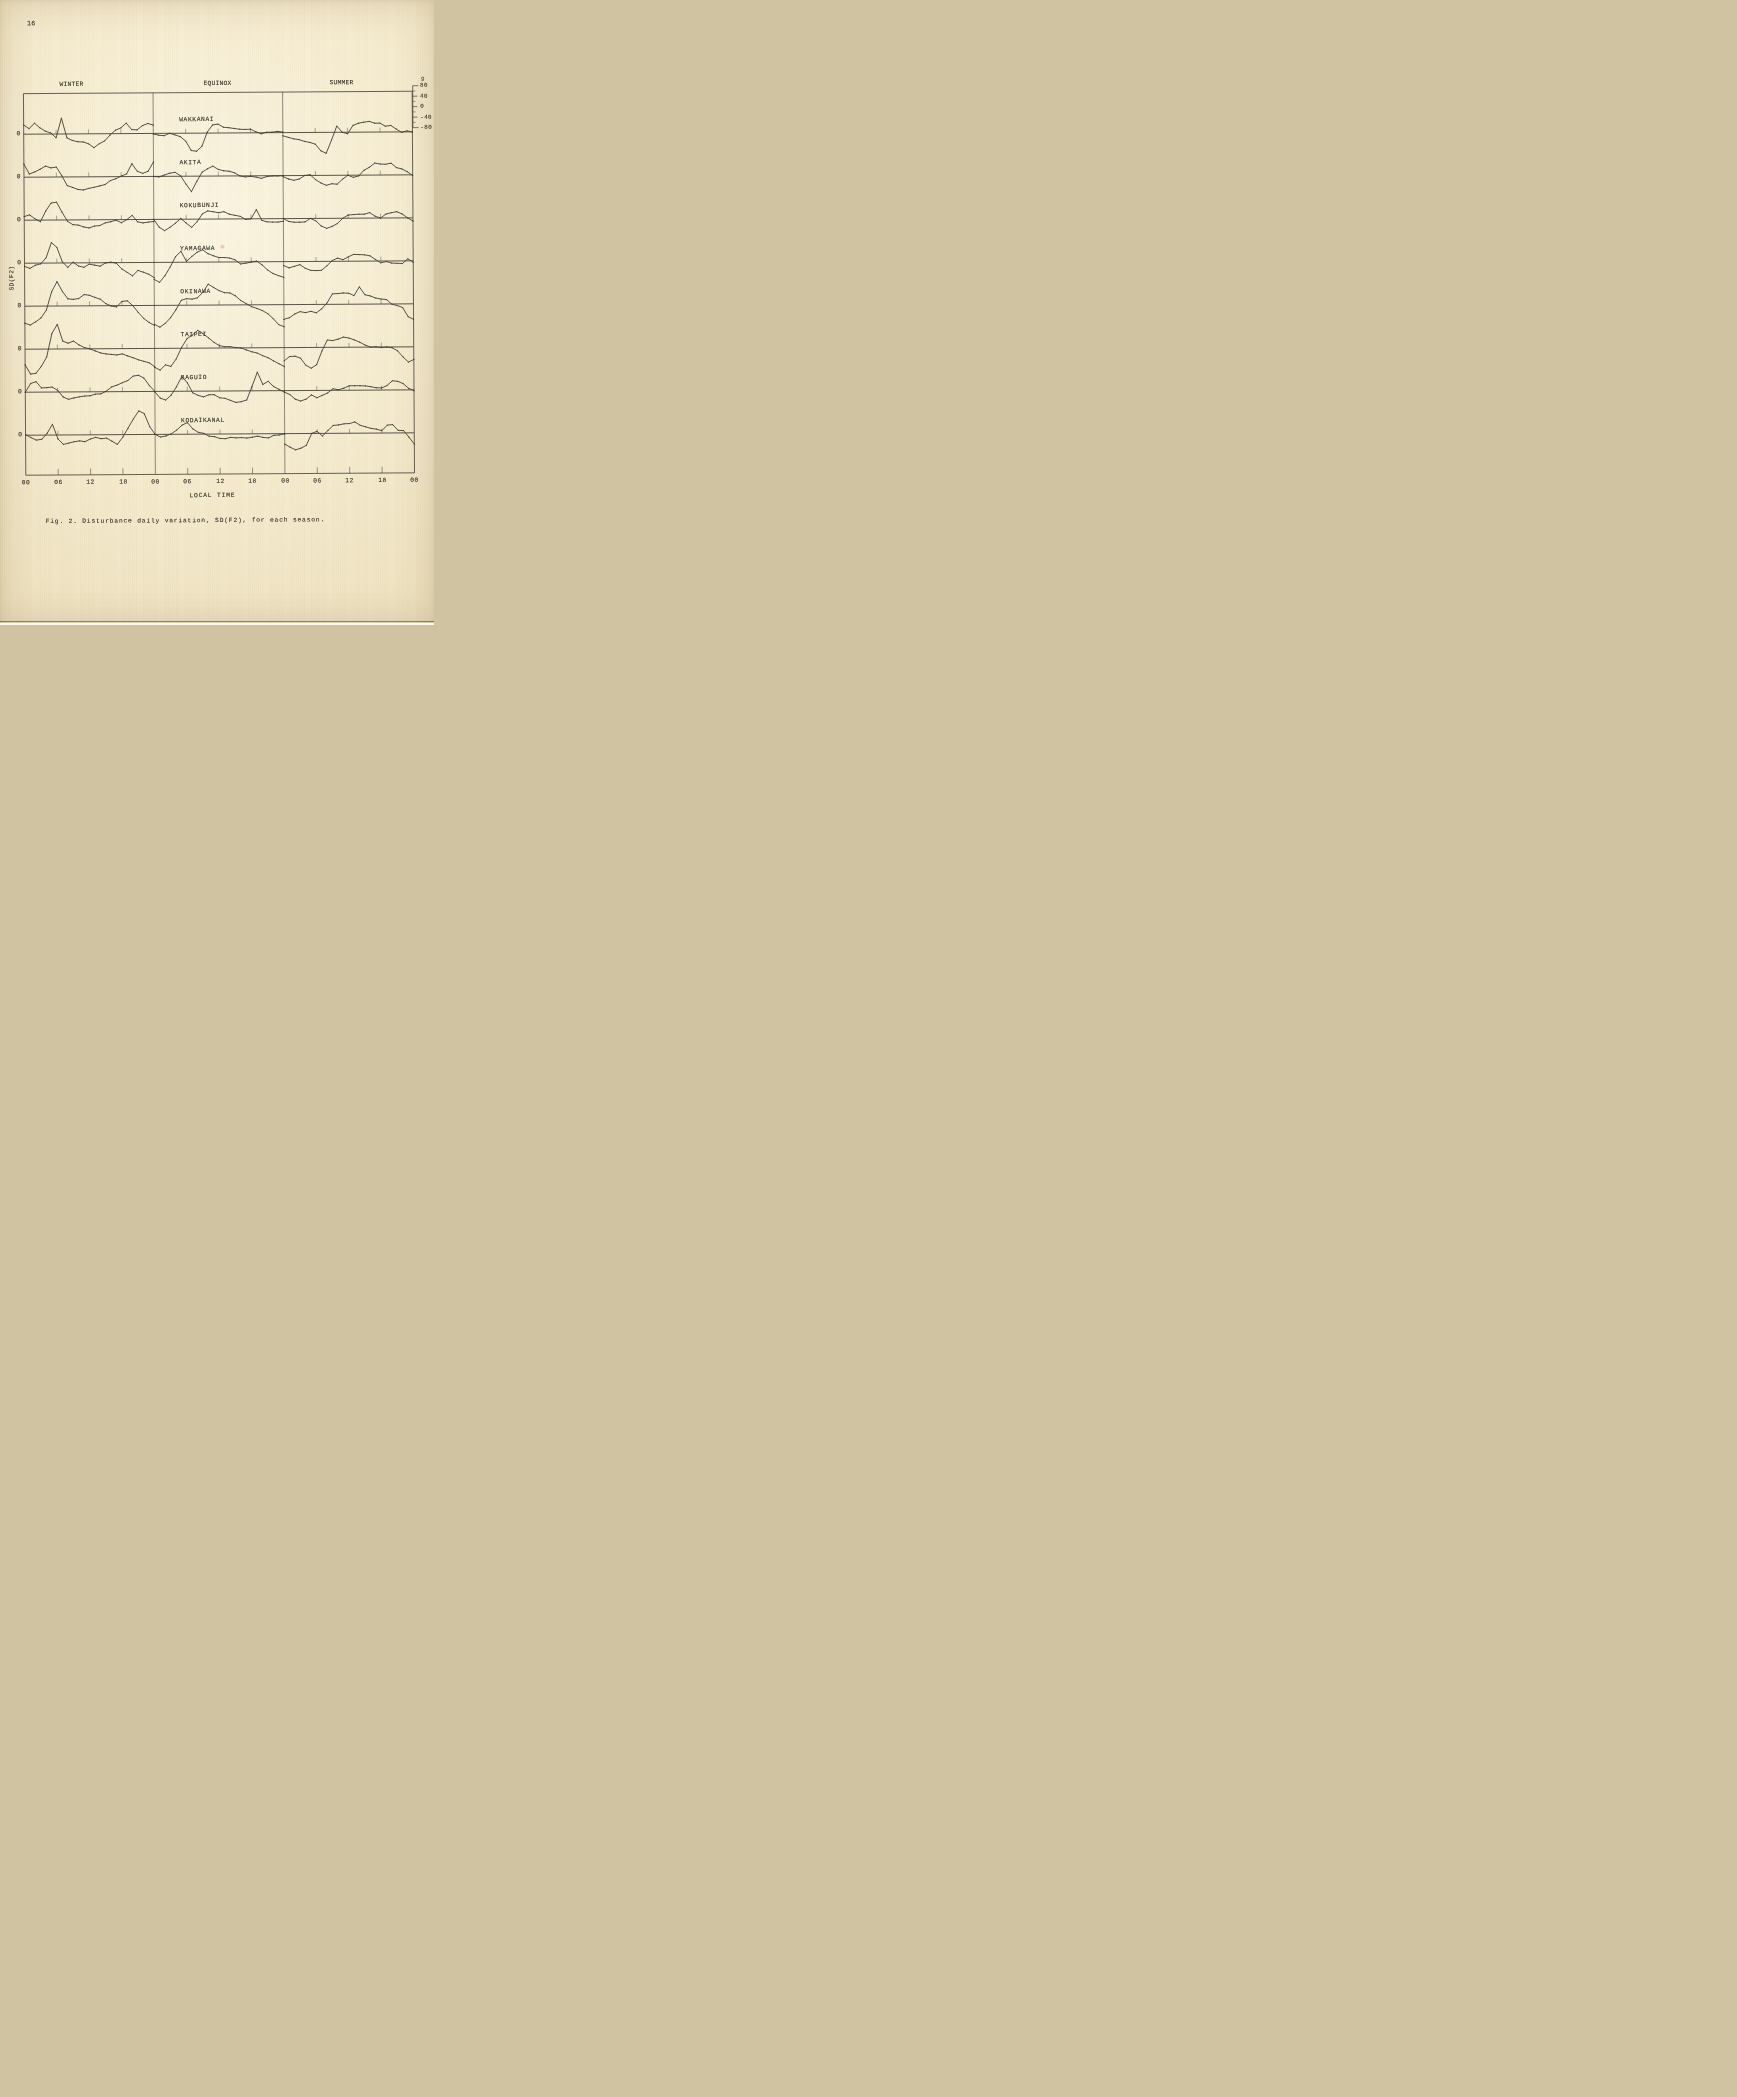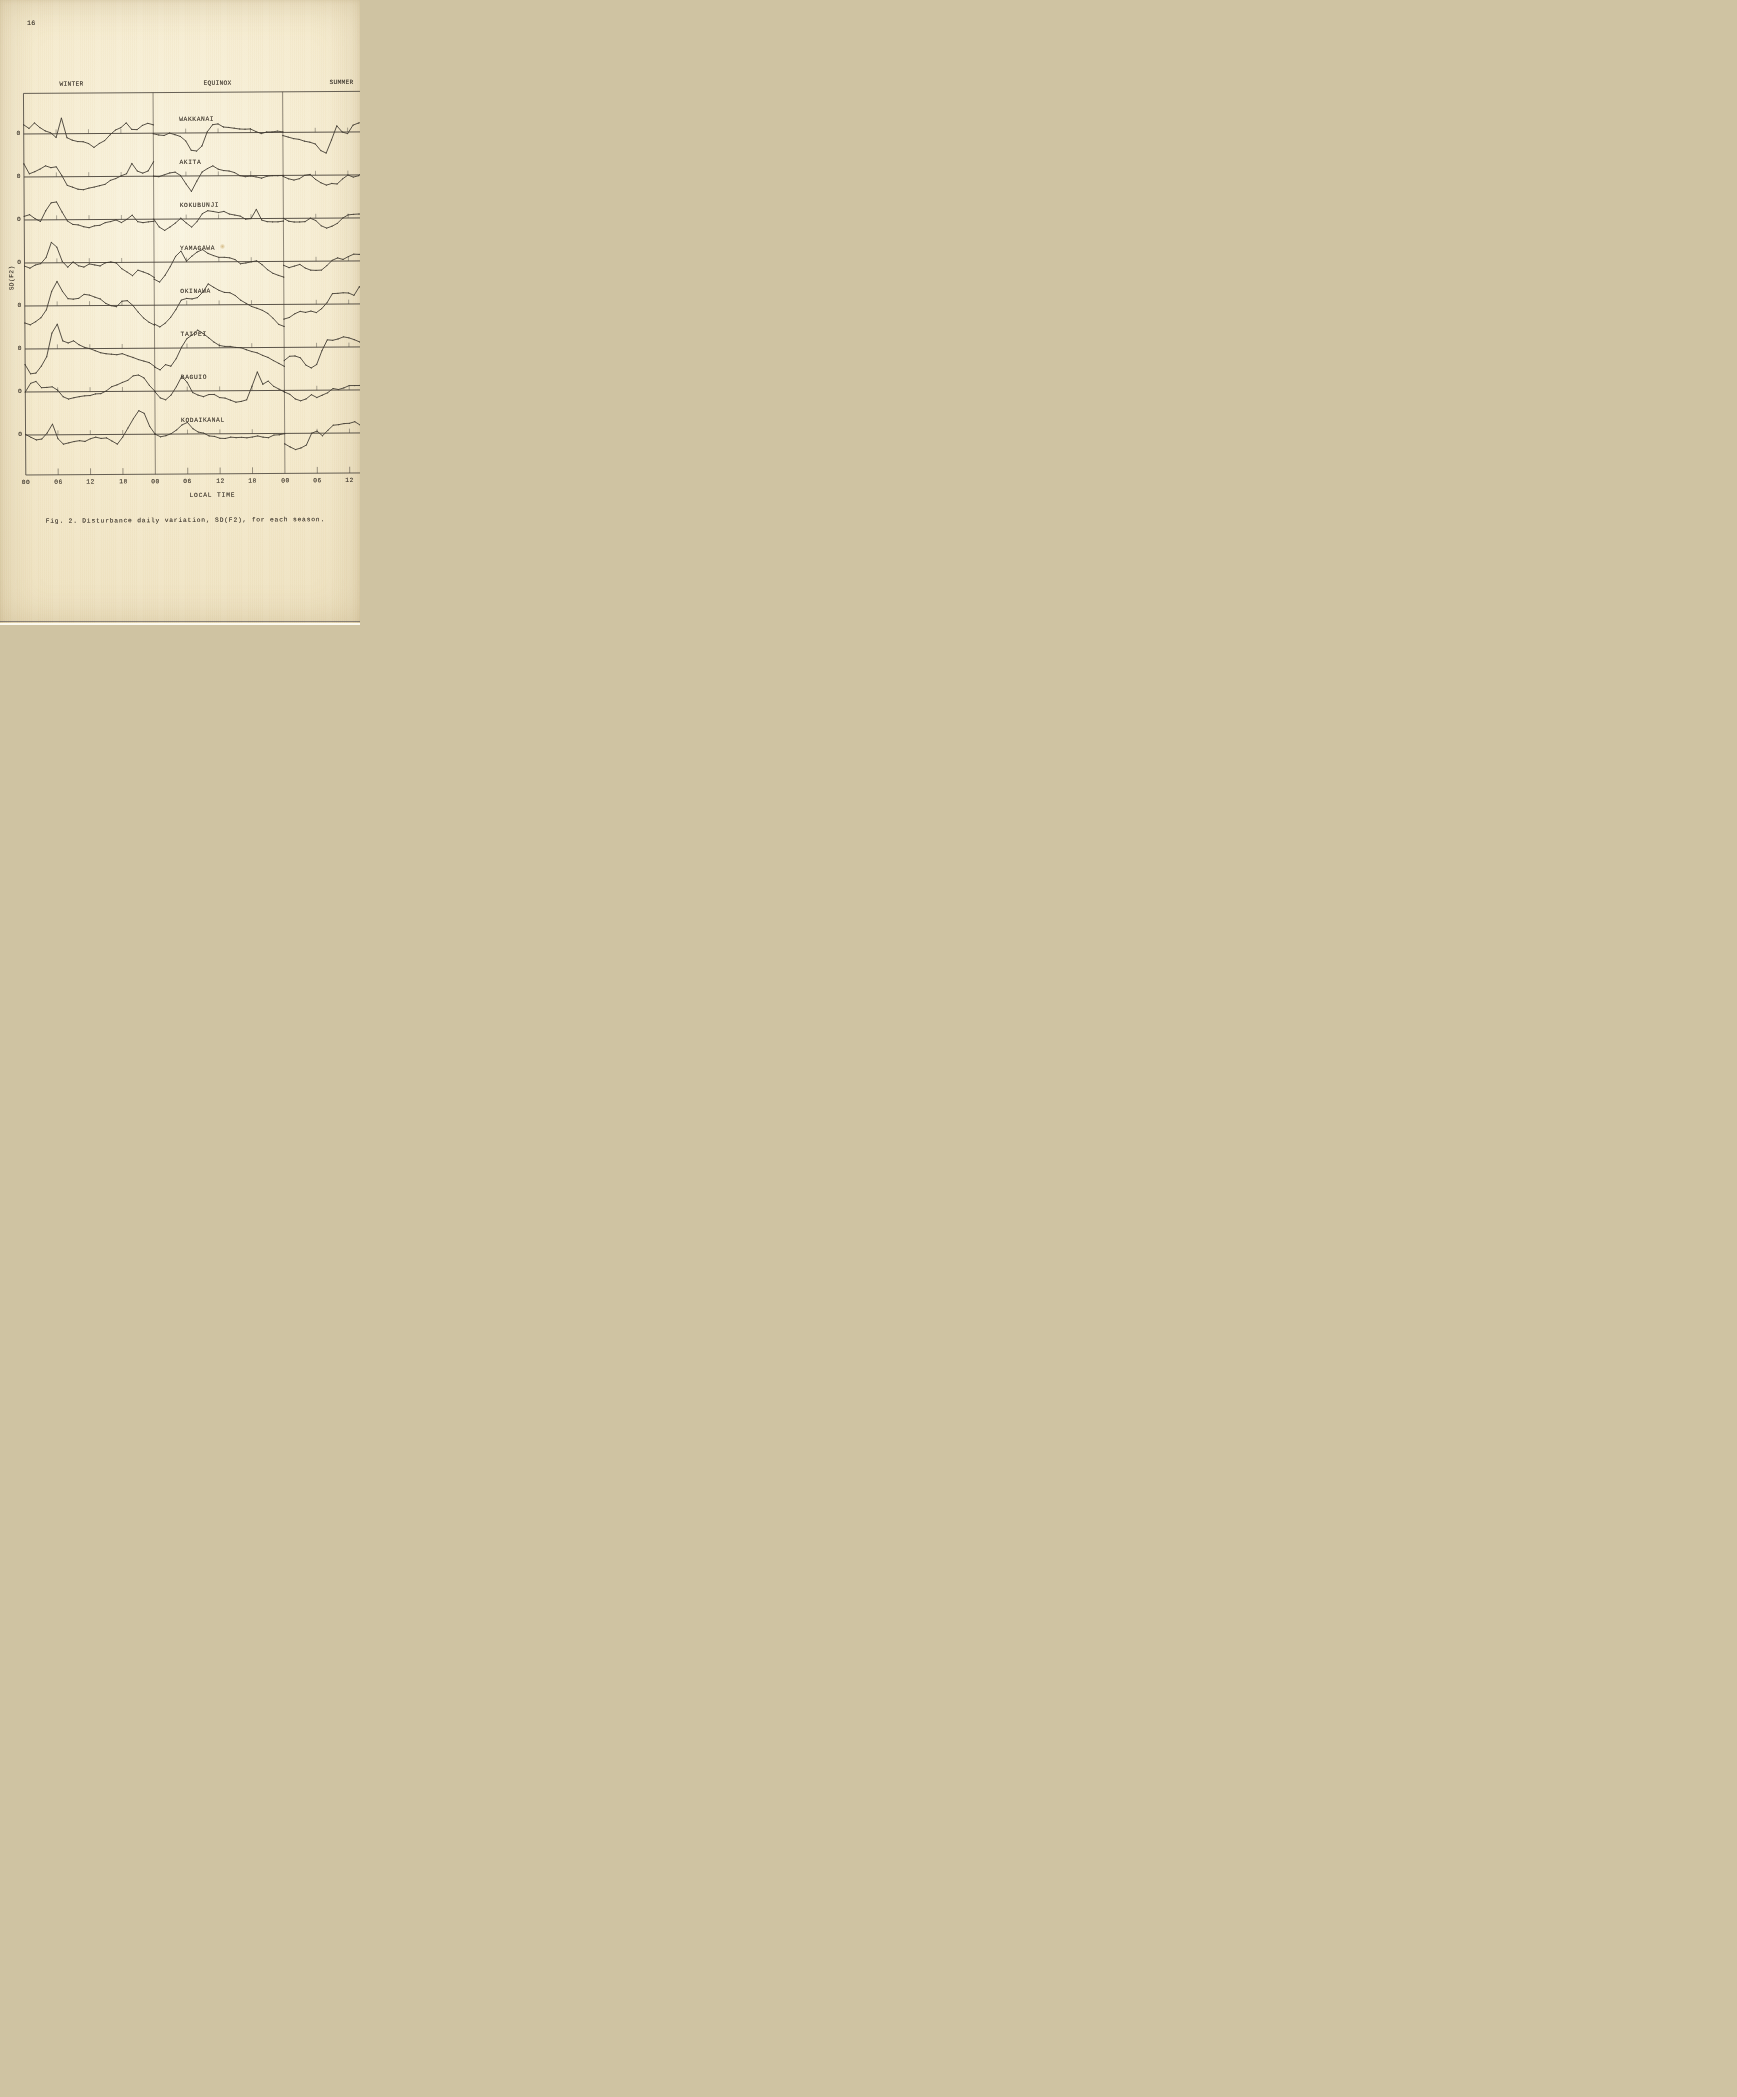--- a/index.html
+++ b/index.html
@@ -1,17 +1,17 @@
 <!DOCTYPE html>
 <html style="font-size:6.7px"><head>
 <meta charset="utf-8">
 <style>
   html,body{margin:0;padding:0;background:#cfc3a2;}
   #page{
-    position:relative;width:360px;height:625px;overflow:hidden;
+    position:relative;width:434px;height:625px;overflow:hidden;
     background-color:#f2e7c8;
     background-image:
       repeating-linear-gradient(90deg, rgba(214,186,128,.05) 0px, rgba(214,186,128,.05) 0.8px, rgba(255,250,232,.06) 0.8px, rgba(255,250,232,.06) 2.1px),
       radial-gradient(120% 90% at 50% 35%, rgba(255,253,242,.6) 0%, rgba(252,246,228,.2) 45%, rgba(198,172,116,.22) 100%);
     box-shadow: inset 0 0 38px rgba(140,115,70,.28), inset 0 0 5px rgba(150,125,80,.18);
     font-family:"Liberation Mono","DejaVu Sans Mono",monospace;
     color:#49433a;
   }
   #content{position:absolute;left:0;top:0;width:100%;height:100%;transform:rotate(-0.35deg);transform-origin:50% 40%;}
   .txt{position:absolute;white-space:pre;text-shadow:0 0 0.3px rgba(70,58,42,.65);}

